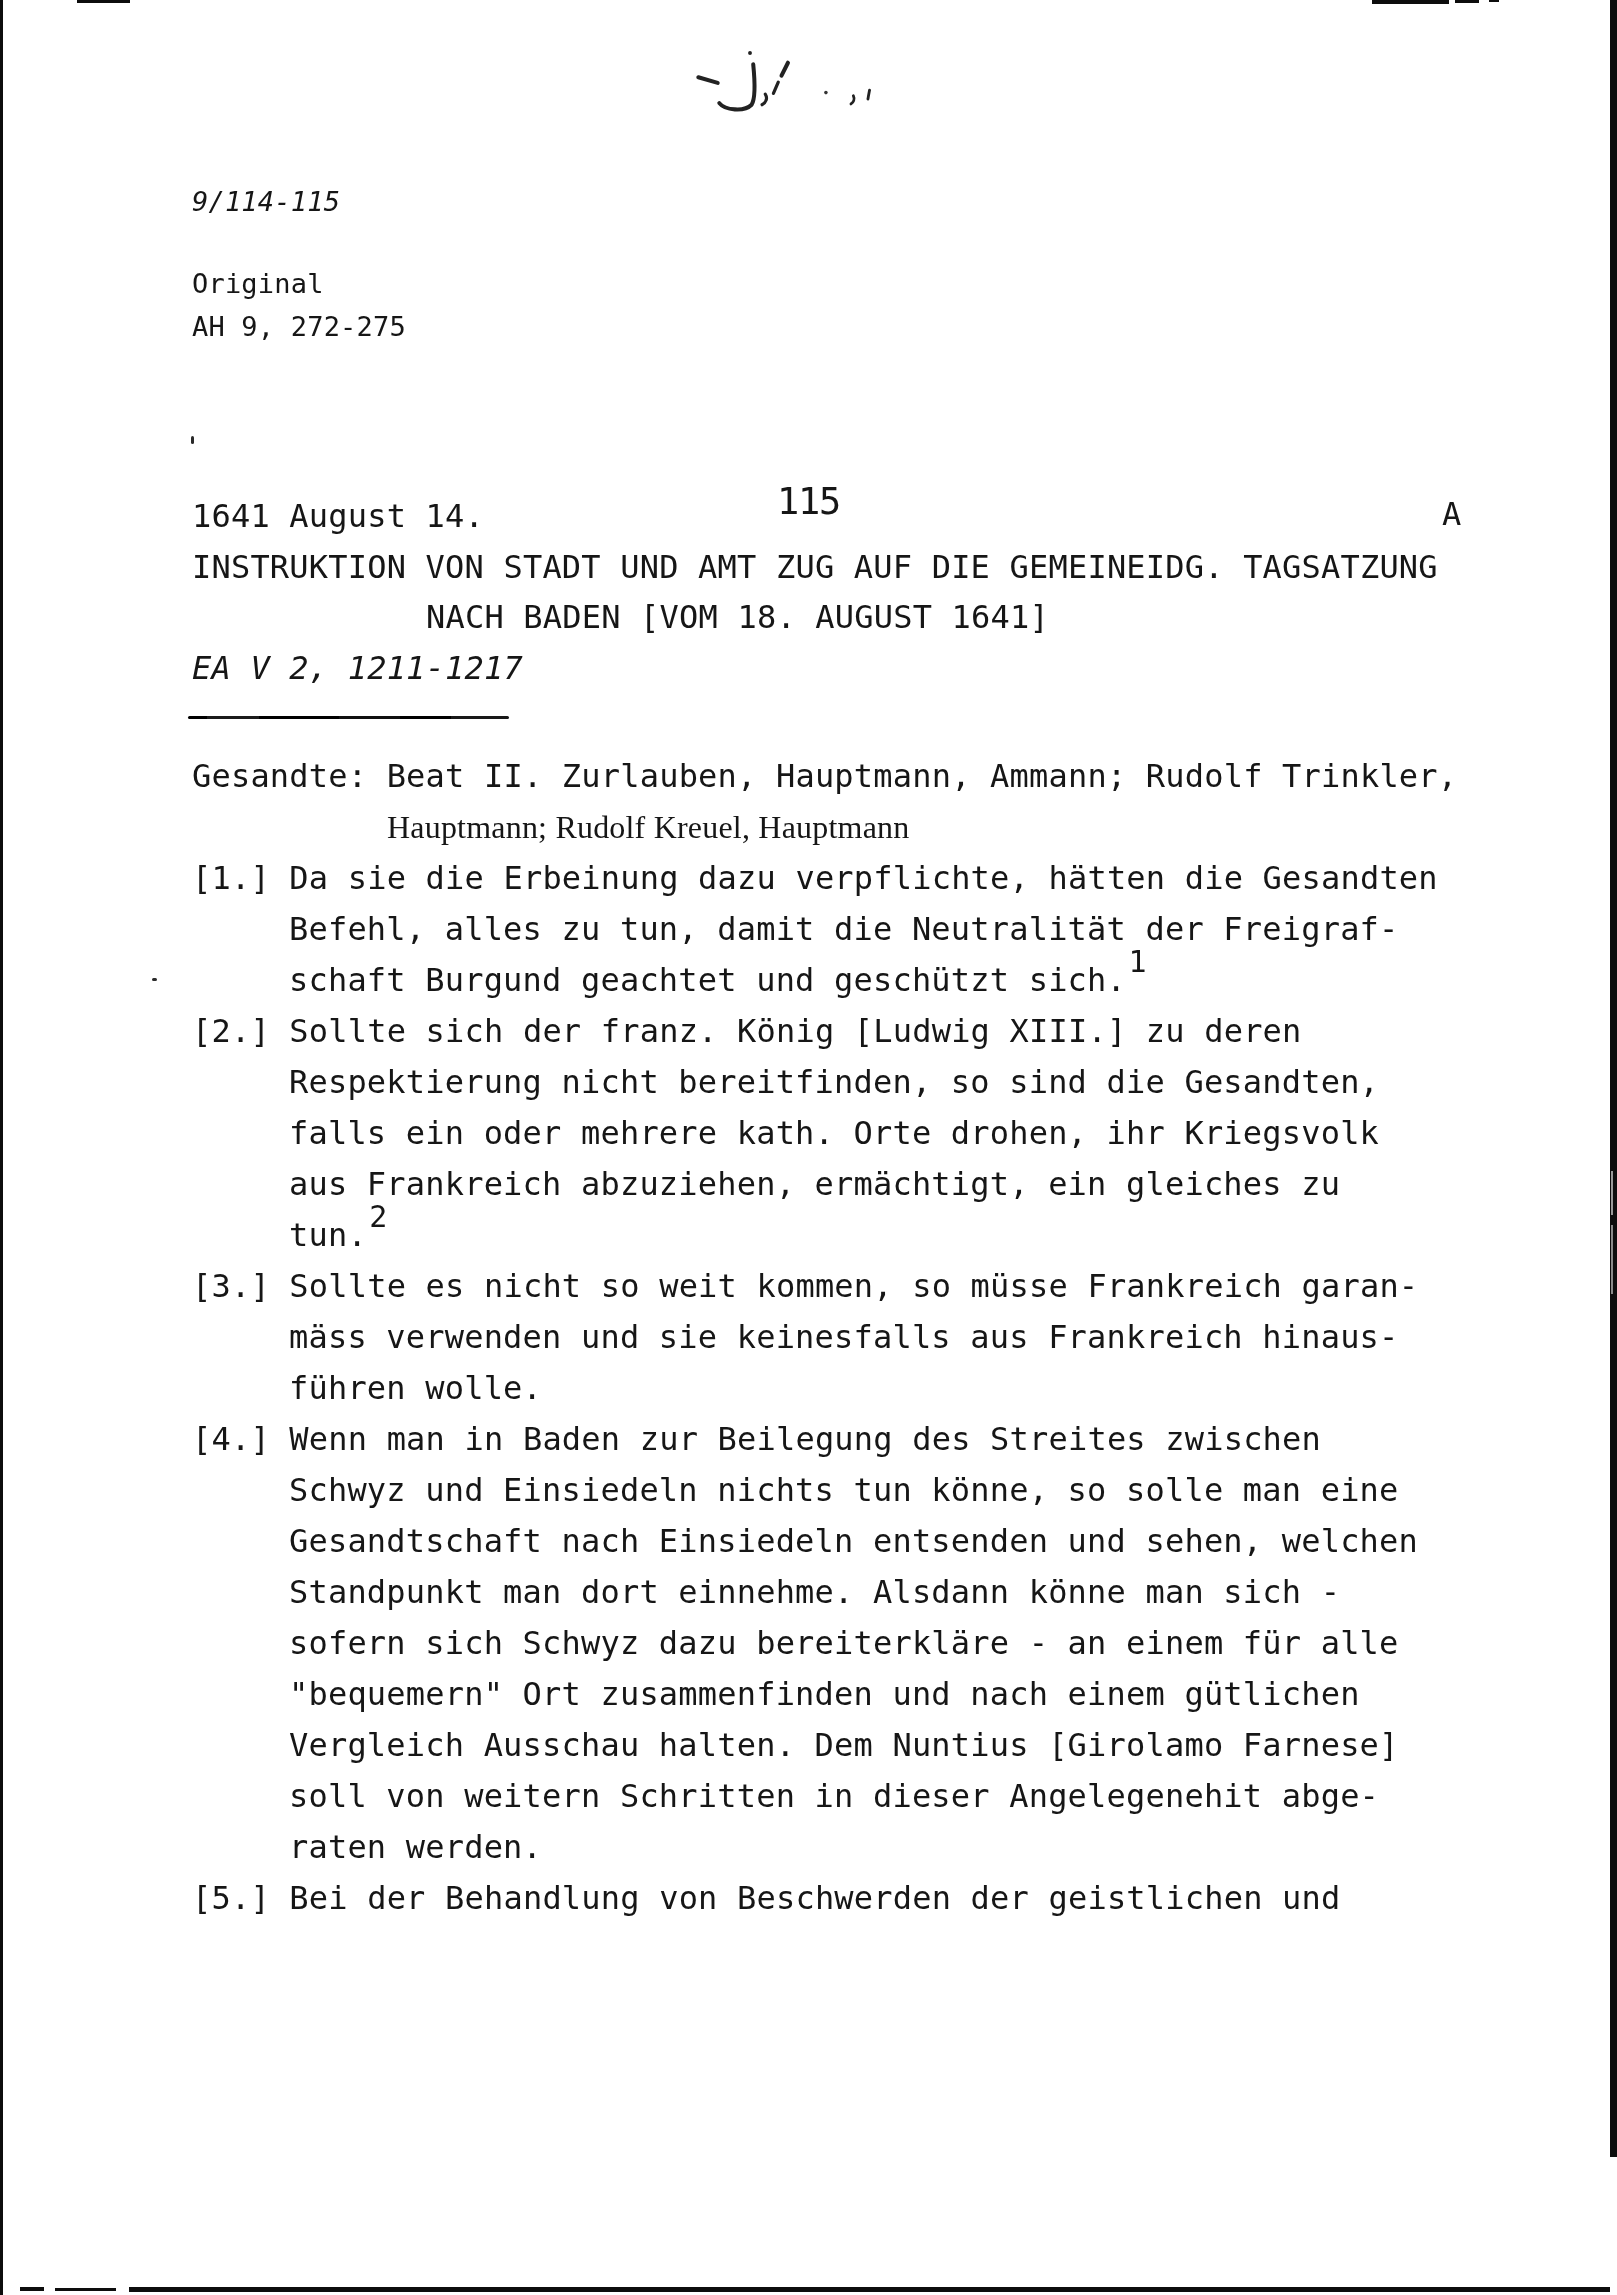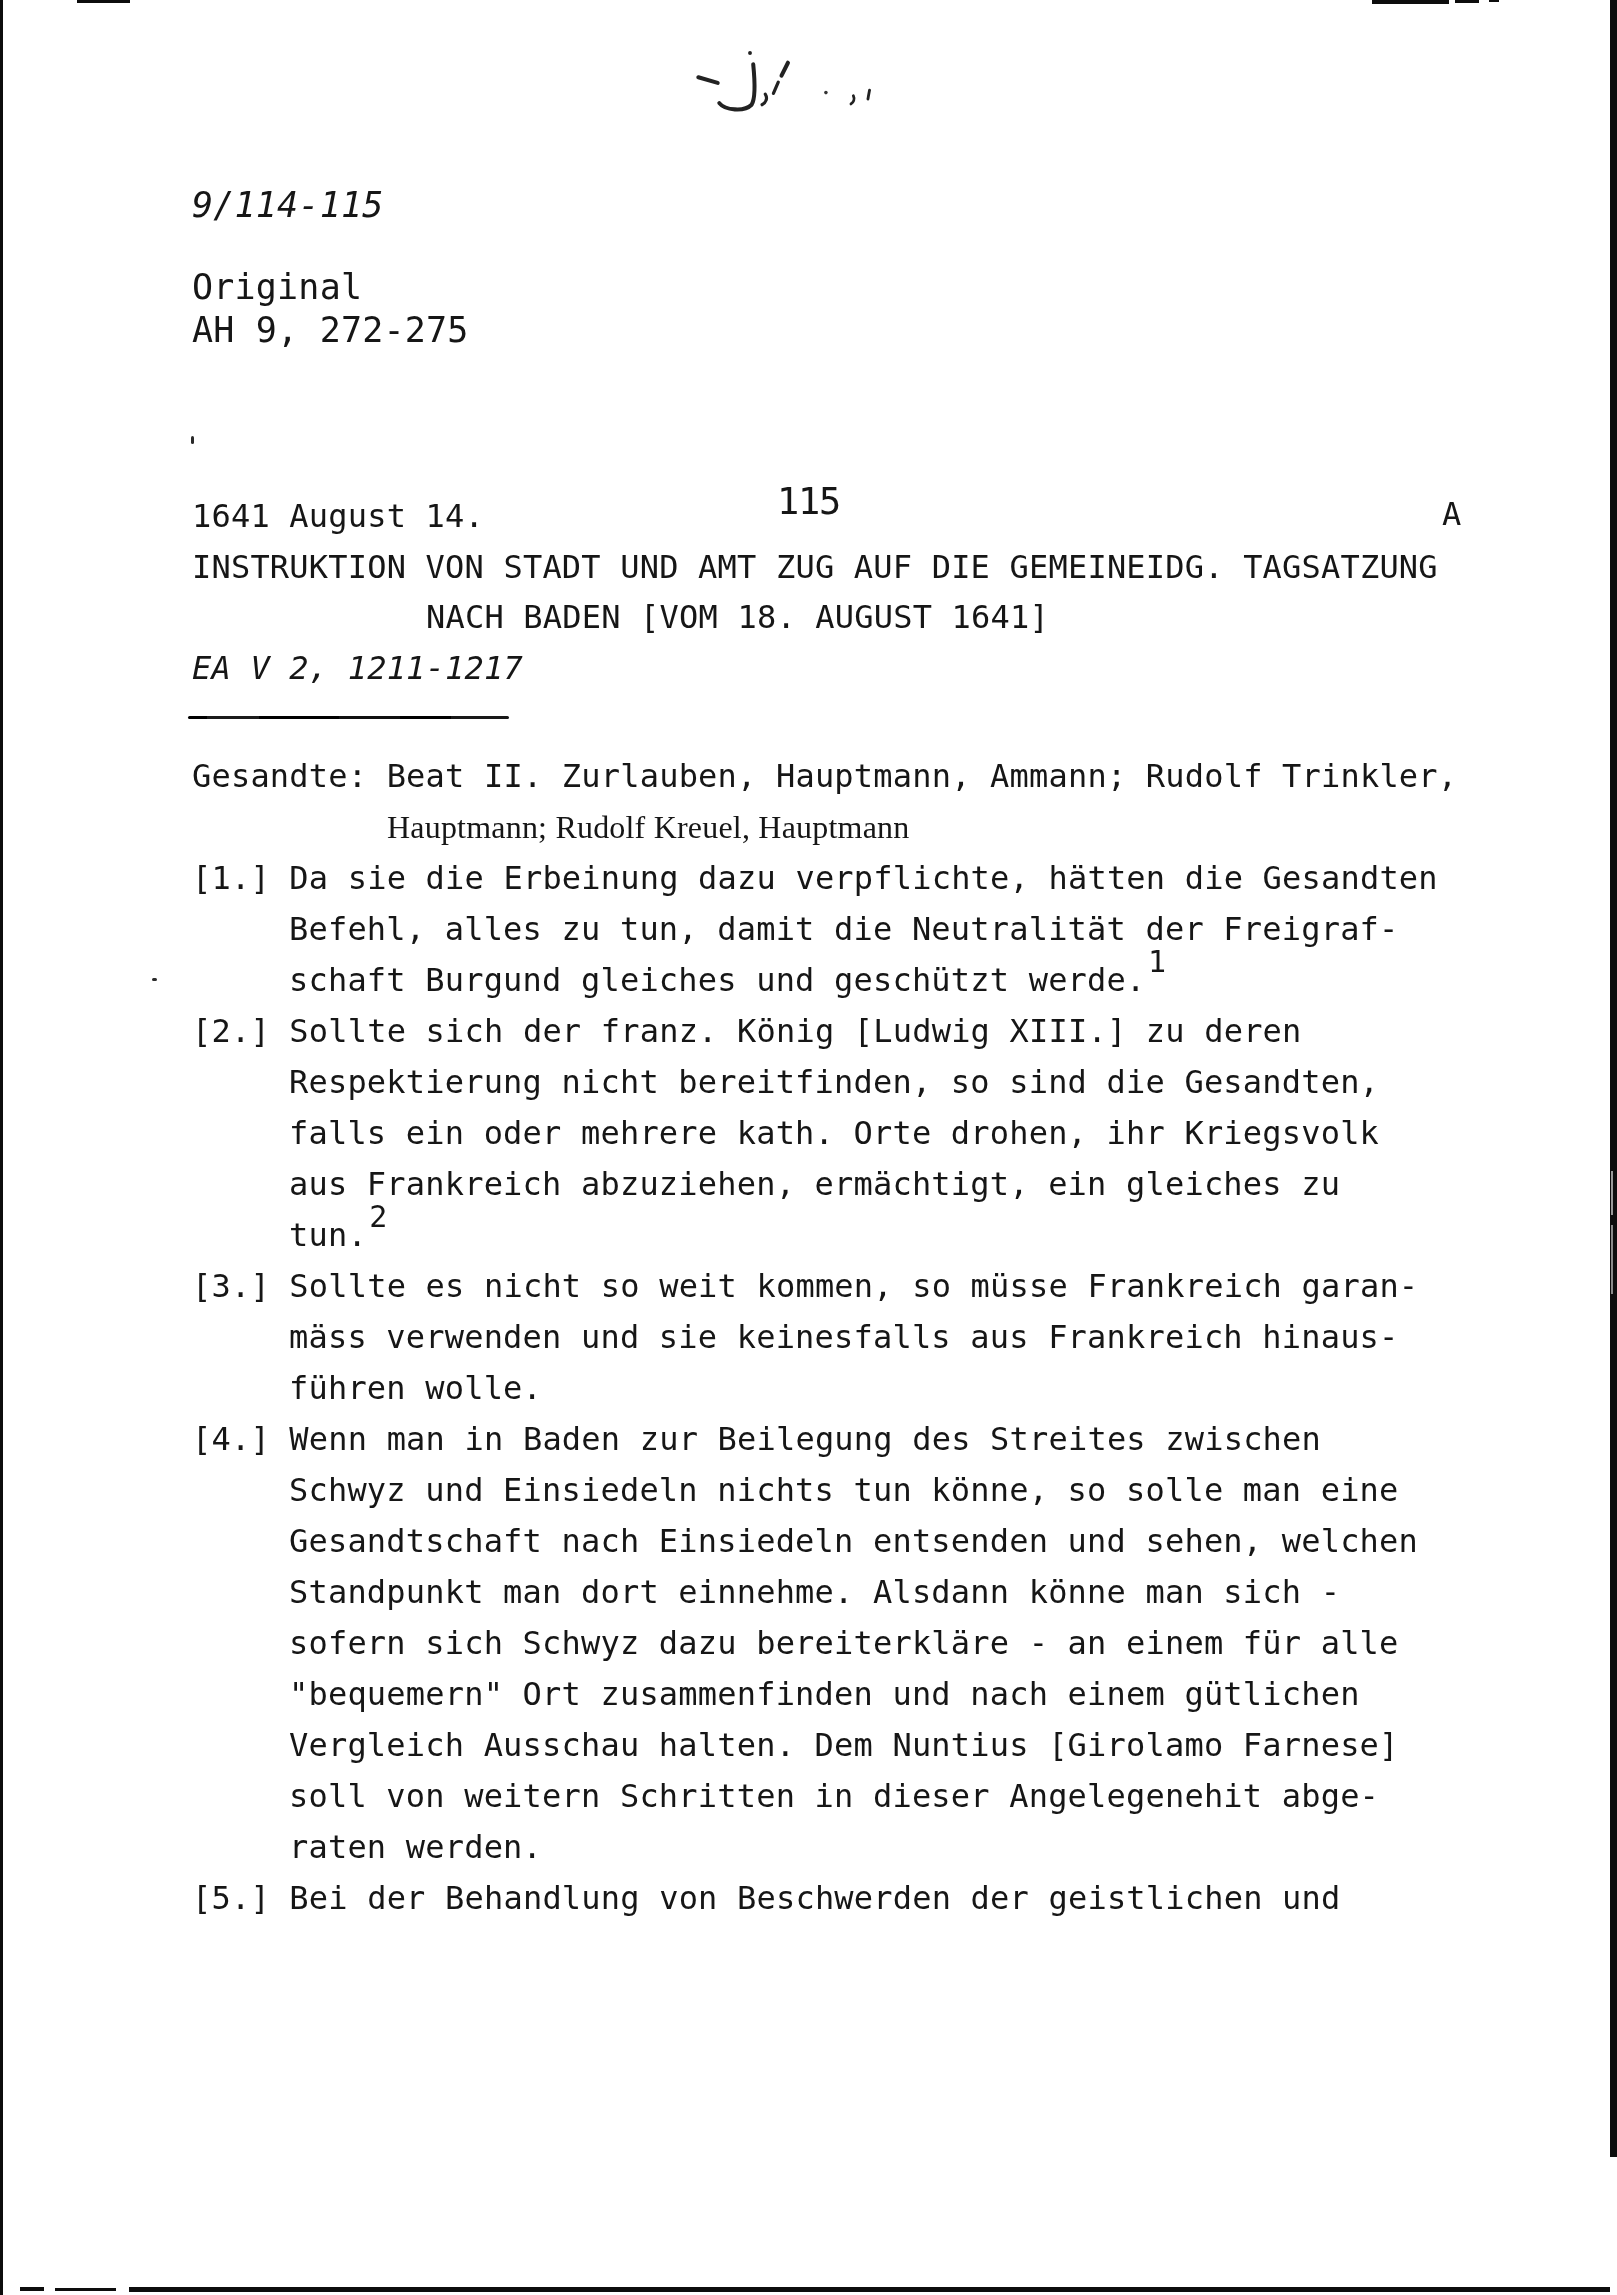--- a/index.html
+++ b/index.html
@@ -21,21 +21,21 @@
   .edge-top-a{left:77px;top:0;width:53px;height:3.2px;}
   .edge-top-b{left:1372px;top:0;width:77px;height:4px;}
   .edge-top-c{left:1455px;top:0;width:24px;height:3.2px;}
   .edge-top-d{left:1489px;top:0;width:9.7px;height:2.4px;}
   .edge-bottom-a{left:20px;top:2287px;width:24px;height:4px;}
   .edge-bottom-b{left:55px;top:2288px;width:61px;height:3.2px;}
   .edge-bottom-main{left:129px;top:2287px;width:1481px;height:4.9px;}
   .speck{position:absolute;background:#2a2a2a;border-radius:1.6px;}
   
   .txt{position:absolute;white-space:nowrap;letter-spacing:0.2px;}
-  .small{font-size:35px;line-height:1;}
+  .small{font-size:27px;line-height:1;}
   .body-size{font-size:32px;line-height:1;}
   .italic{font-style:italic;}
   .doc-number{
     position:absolute;left:0;top:441px;width:100%;
     text-align:center;font-size:37px;letter-spacing:-1.2px;margin-top:39px;
   }
   .divider{
     position:absolute;left:188px;top:716px;width:321px;height:3.2px;
     background:linear-gradient(90deg,#000 0 6%,#1b1b1b 6% 22%,#000 22% 47%,#101010 47% 66%,#000 66% 82%,#181818 82% 100%);
     border-radius:1.6px;
@@ -99,21 +99,21 @@
   <div class="txt body-size" style="left:426px;top:601px;">NACH BADEN [VOM 18. AUGUST 1641]</div>
   <div class="txt body-size italic" style="left:192px;top:652px;">EA V 2, 1211-1217</div>
 
   <div class="divider"></div>
 
   <div class="body-text">
     <div class="line"><span>Gesandte: Beat II. Zurlauben, Hauptmann, Ammann; Rudolf Trinkler,</span></div>
     <div class="line ind10"><span>Hauptmann; Rudolf Kreuel, Hauptmann</span></div>
     <div class="line"><span>[1.] Da sie die Erbeinung dazu verpflichte, hätten die Gesandten</span></div>
     <div class="line ind5"><span>Befehl, alles zu tun, damit die Neutralität der Freigraf-</span></div>
-    <div class="line ind5"><span>schaft Burgund gleiches und geschützt werde.</span><span class="fn-sup">1</span></div>
+    <div class="line ind5"><span>schaft Burgund geachtet und geschützt sich.</span><span class="fn-sup">1</span></div>
     <div class="line"><span>[2.] Sollte sich der franz. König [Ludwig XIII.] zu deren</span></div>
     <div class="line ind5"><span>Respektierung nicht bereitfinden, so sind die Gesandten,</span></div>
     <div class="line ind5"><span>falls ein oder mehrere kath. Orte drohen, ihr Kriegsvolk</span></div>
     <div class="line ind5"><span>aus Frankreich abzuziehen, ermächtigt, ein gleiches zu</span></div>
     <div class="line ind5"><span>tun.</span><span class="fn-sup">2</span></div>
     <div class="line"><span>[3.] Sollte es nicht so weit kommen, so müsse Frankreich garan-</span></div>
     <div class="line ind5"><span>mäss verwenden und sie keinesfalls aus Frankreich hinaus-</span></div>
     <div class="line ind5"><span>führen wolle.</span></div>
     <div class="line"><span>[4.] Wenn man in Baden zur Beilegung des Streites zwischen</span></div>
     <div class="line ind5"><span>Schwyz und Einsiedeln nichts tun könne, so solle man eine</span></div>

